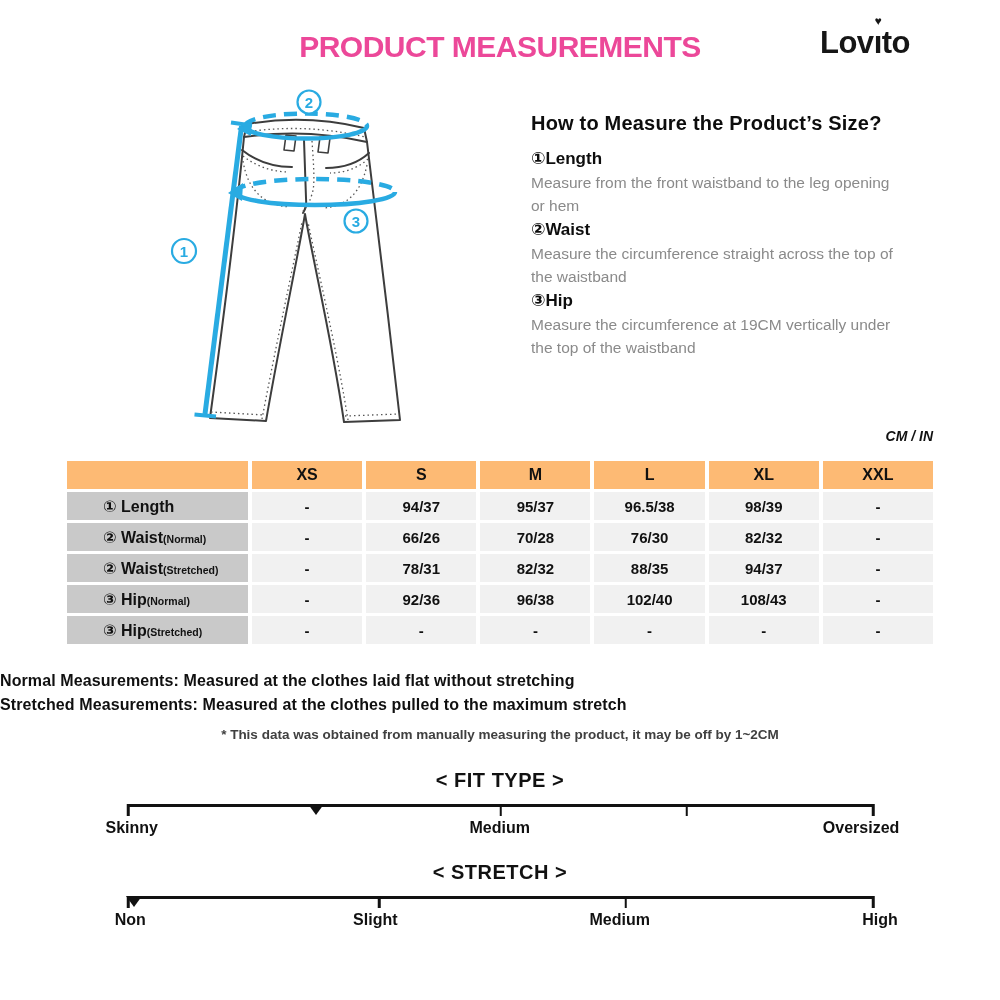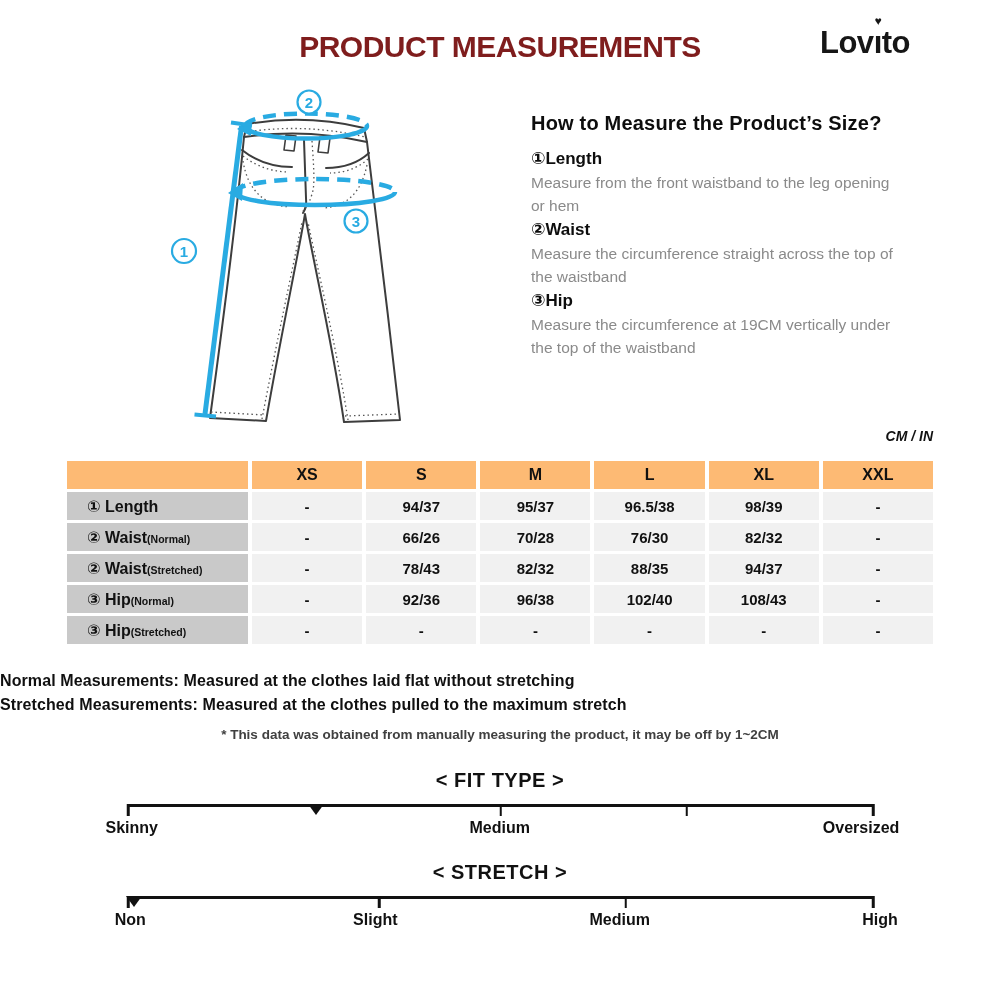--- a/index.html
+++ b/index.html
@@ -1,21 +1,21 @@
 <!DOCTYPE html>
 <html><head>
 <meta charset="utf-8">
 <style>
   html,body{margin:0;padding:0;background:#fff;}
   .page{position:relative;width:1000px;height:1000px;background:#fff;overflow:hidden;
         font-family:"Liberation Sans","DejaVu Sans",sans-serif;color:#111;}
 
   
   .page-title{position:absolute;left:0;top:30px;width:1000px;text-align:center;
-              font-size:30px;font-weight:800;letter-spacing:-0.5px;color:#7f1d1d;}
+              font-size:30px;font-weight:800;letter-spacing:-0.5px;color:#ec4899;}
   .brand-logo{position:absolute;left:820px;top:25px;font-size:31px;font-weight:800;
               letter-spacing:-0.5px;color:#161616;}
   .brand-logo .iwrap{position:relative;display:inline-block;}
   .brand-logo .heart{position:absolute;left:50%;top:-10px;transform:translateX(-50%);
                      font-size:12px;line-height:12px;}
 
   
   .pants-svg{position:absolute;left:130px;top:85px;}
 
   
@@ -24,21 +24,21 @@
                  margin:0 0 12px 0;color:#0d0d0d;}
   .guide-item-label{font-size:17px;font-weight:700;line-height:24px;color:#0d0d0d;}
   .guide-item-desc{font-size:15.5px;color:#8a8a8a;line-height:23px;margin-bottom:1px;}
 
   
   .unit-label{position:absolute;right:67px;top:428px;font-size:14px;font-weight:700;font-style:italic;}
   .size-table{position:absolute;left:67px;top:461px;width:866px;display:grid;
               grid-template-columns:181px repeat(6,1fr);grid-auto-rows:28px;gap:3px 4px;}
   .size-table .cell{display:flex;align-items:center;justify-content:center;}
   .size-table .th{background:#fdba74;font-size:16px;font-weight:700;}
-  .size-table .rowlabel{background:#c9c9c9;justify-content:flex-start;padding-left:20px;
+  .size-table .rowlabel{background:#c9c9c9;justify-content:flex-start;padding-left:36px;
               font-size:16px;font-weight:700;white-space:nowrap;}
   .size-table .rowlabel .qual{font-size:10.5px;font-weight:700;margin-top:4px;}
   .size-table .td{background:#f1f1f1;font-size:15px;font-weight:700;}
 
   
   .note{position:absolute;left:0;width:1000px;font-weight:700;
         font-size:16px;color:#101010;letter-spacing:0.1px;}
   .note1{top:672px;}
   .note2{top:696px;}
   .disclaimer{position:absolute;left:0;width:1000px;text-align:center;top:727px;
@@ -167,21 +167,21 @@
       <div class="cell td">66/26</div>
       <div class="cell td">70/28</div>
       <div class="cell td">76/30</div>
       <div class="cell td">82/32</div>
       <div class="cell td">-</div>
       <div class="cell rowlabel">
         <span>② Waist</span>
         <span class="qual">(Stretched)</span>
       </div>
       <div class="cell td">-</div>
-      <div class="cell td">78/43</div>
+      <div class="cell td">78/31</div>
       <div class="cell td">82/32</div>
       <div class="cell td">88/35</div>
       <div class="cell td">94/37</div>
       <div class="cell td">-</div>
       <div class="cell rowlabel">
         <span>③ Hip</span>
         <span class="qual">(Normal)</span>
       </div>
       <div class="cell td">-</div>
       <div class="cell td">92/36</div>

